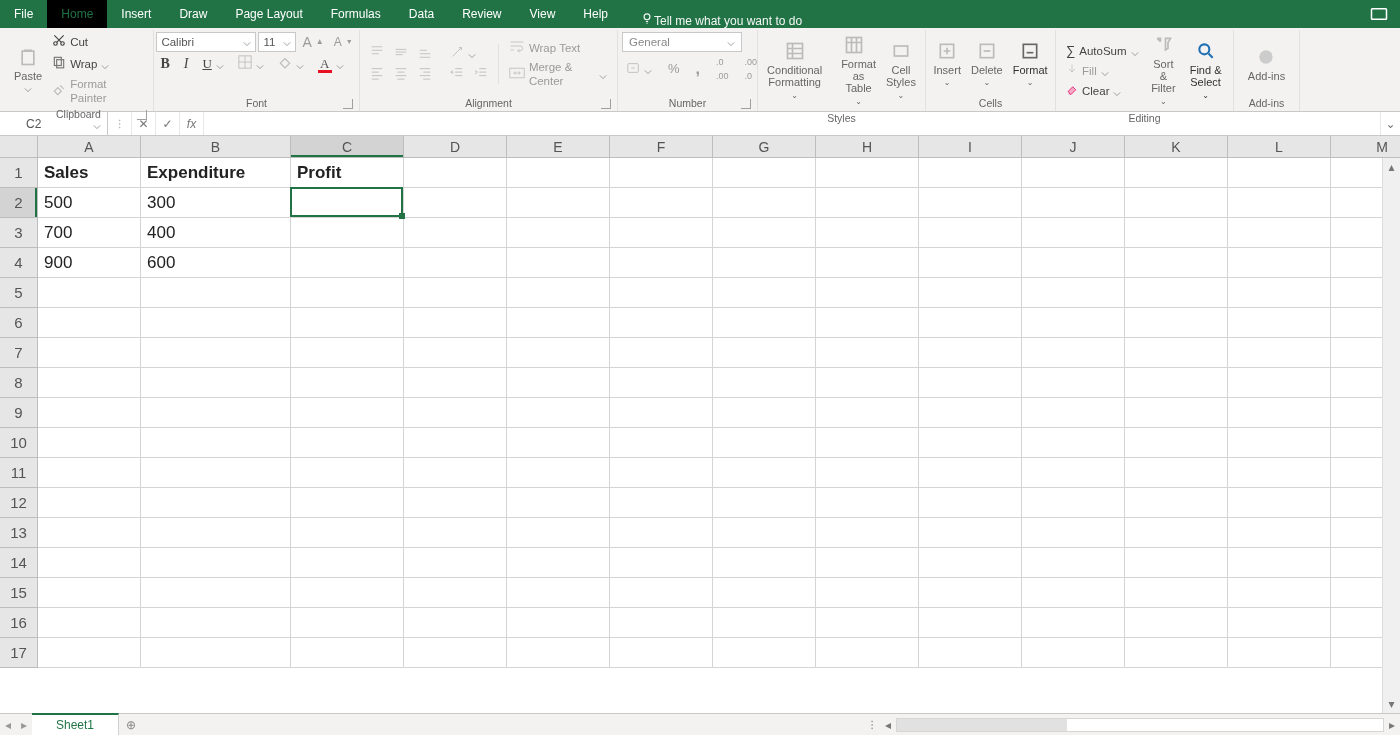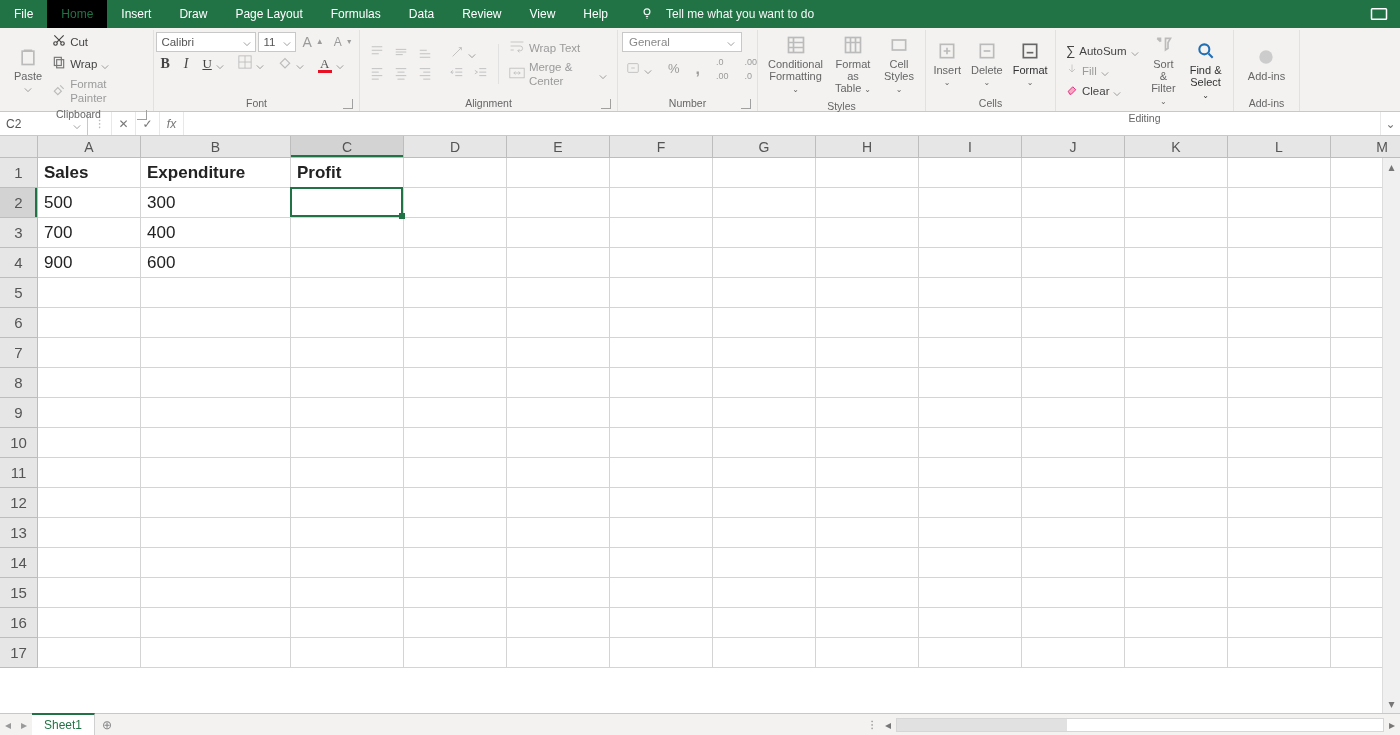--- a/index.html
+++ b/index.html
@@ -18,21 +18,21 @@
   html,body{margin:0;padding:0;font-family:"Segoe UI",Arial,sans-serif;font-size:12px;color:var(--text);background:#fff;height:100%;overflow:hidden;}
   
   
   .tabbar{
     height:28px;background:var(--excel-green);display:flex;align-items:stretch;color:#fff;
   }
   .tabbar .tab{
     padding:0 14px;display:flex;align-items:center;cursor:pointer;font-size:12px;
   }
   .tabbar .tab.active{background:#000000;color:var(--excel-green);}
-  .tabbar .tell-me{display:flex;align-items:center;gap:12px;margin-left:18px;color:#fff;opacity:.95;}
+  .tabbar .tell-me{display:flex;align-items:flex-end;gap:0;margin-left:18px;color:#fff;opacity:.95;}
   .tabbar .tell-me svg{width:14px;height:14px;}
   .tabbar .spacer{flex:1;}
   .tabbar .rightico{display:flex;align-items:center;padding:0 12px;}
   
   
   .ribbon{
     height:84px;background:var(--ribbon-grey);display:flex;border-bottom:1px solid #c8c8c8;
     padding:2px 4px 0 4px;
   }
   .group{
@@ -61,21 +61,21 @@
     border:1px solid #c8c8c8;background:#fff;height:20px;font-size:11.5px;color:#555;display:flex;align-items:center;
   }
   .fontbox{width:100px;padding:0 4px;justify-content:space-between;}
   .sizebox{width:38px;padding:0 4px;justify-content:space-between;}
   .fmtbox{width:120px;padding:0 6px;color:#888;justify-content:space-between;}
   .sep-v{width:1px;background:#e1e1e1;height:40px;margin:0 4px;}
   .collapse-caret{position:absolute;right:4px;bottom:2px;font-size:10px;color:#777;}
   
   
   .fbar{
-    height:24px;border-bottom:1px solid #c8c8c8;display:flex;align-items:stretch;background:#fff;
+    height:24px;border-bottom:1px solid #c8c8c8;display:flex;align-items:stretch;background:#fff;padding-left:20px;
   }
   .namebox{
     width:88px;border-right:1px solid #c8c8c8;display:flex;align-items:center;padding:0 6px;font-size:12px;color:#555;justify-content:space-between;
   }
   .fx-actions{display:flex;align-items:center;gap:0;}
   .fx-actions .cell{
     width:24px;height:100%;display:flex;align-items:center;justify-content:center;border-right:1px solid #e8e8e8;color:#777;font-size:12px;
   }
   .fx-label{font-style:italic;color:#777;font-size:12px;}
   .formula-input{flex:1;padding:0 6px;border:none;outline:none;font-size:12px;color:#444;}
@@ -112,21 +112,21 @@
   .vscroll{position:absolute;top:158px;right:0;bottom:22px;width:18px;background:#f0f0f0;border-left:1px solid #dcdcdc;display:flex;flex-direction:column;align-items:center;}
   .vscroll .arrow{height:18px;width:100%;display:flex;align-items:center;justify-content:center;color:#777;}
   
   
   .bottom{
     position:absolute;left:0;right:0;bottom:0;height:22px;background:#f3f2f1;border-top:1px solid #c8c8c8;
     display:flex;align-items:stretch;font-size:12px;color:#555;
   }
   .tabscroll{width:16px;display:flex;align-items:center;justify-content:center;color:#999;}
   .sheet-tab{
-    padding:0 12px;display:flex;align-items:center;border-right:1px solid #d0d0d0;background:#fff;border-top:2px solid var(--excel-green);margin-top:-1px;color:#217346;font-weight:500;
+    padding:0 24px;display:flex;align-items:center;border-right:1px solid #d0d0d0;background:#fff;border-top:2px solid var(--excel-green);margin-top:-1px;color:#217346;font-weight:500;
   }
   .addsheet{width:24px;display:flex;align-items:center;justify-content:center;color:#888;}
   .bottom .spacer{flex:1;}
   .hscroll{width:520px;display:flex;align-items:center;}
   .hscroll .track{flex:1;height:14px;background:#fff;border:1px solid #d6d6d6;position:relative;}
   .hscroll .thumb{position:absolute;left:0;top:0;height:100%;width:35%;background:#e1e1e1;}
   .hscroll .arrow{width:16px;display:flex;align-items:center;justify-content:center;color:#777;}
   .dark{color:#333;}
 </style>
 </head>
@@ -375,21 +375,21 @@
             <rect x="3" y="3" width="18" height="18"></rect>
             <path d="M3 9h18M3 15h18M9 3v18"></path>
           </svg>
         <span style="line-height:12px;">Conditional<br>Formatting <span style="font-size:8px;">⌄</span></span>
       </div>
       <div class="bigbtn muted">
         <svg viewBox="0 0 24 24" fill="none" stroke="#bbb" stroke-width="2">
             <rect x="3" y="3" width="18" height="18"></rect>
             <path d="M3 9h18M9 3v18M15 3v18"></path>
           </svg>
-        <span style="line-height:12px;">Format as<br>Table <span style="font-size:8px;">⌄</span></span>
+        <span style="line-height:12px;margin-left:9px;">Format as<br>Table <span style="font-size:8px;">⌄</span></span>
       </div>
       <div class="bigbtn muted">
         <svg viewBox="0 0 24 24" fill="none" stroke="#bbb" stroke-width="2">
             <rect x="4" y="6" width="16" height="12"></rect>
           </svg>
         <span style="line-height:12px;">Cell<br>Styles <span style="font-size:8px;">⌄</span></span>
       </div>
     </div>
     <div class="group-label">Styles</div>
   </div>

